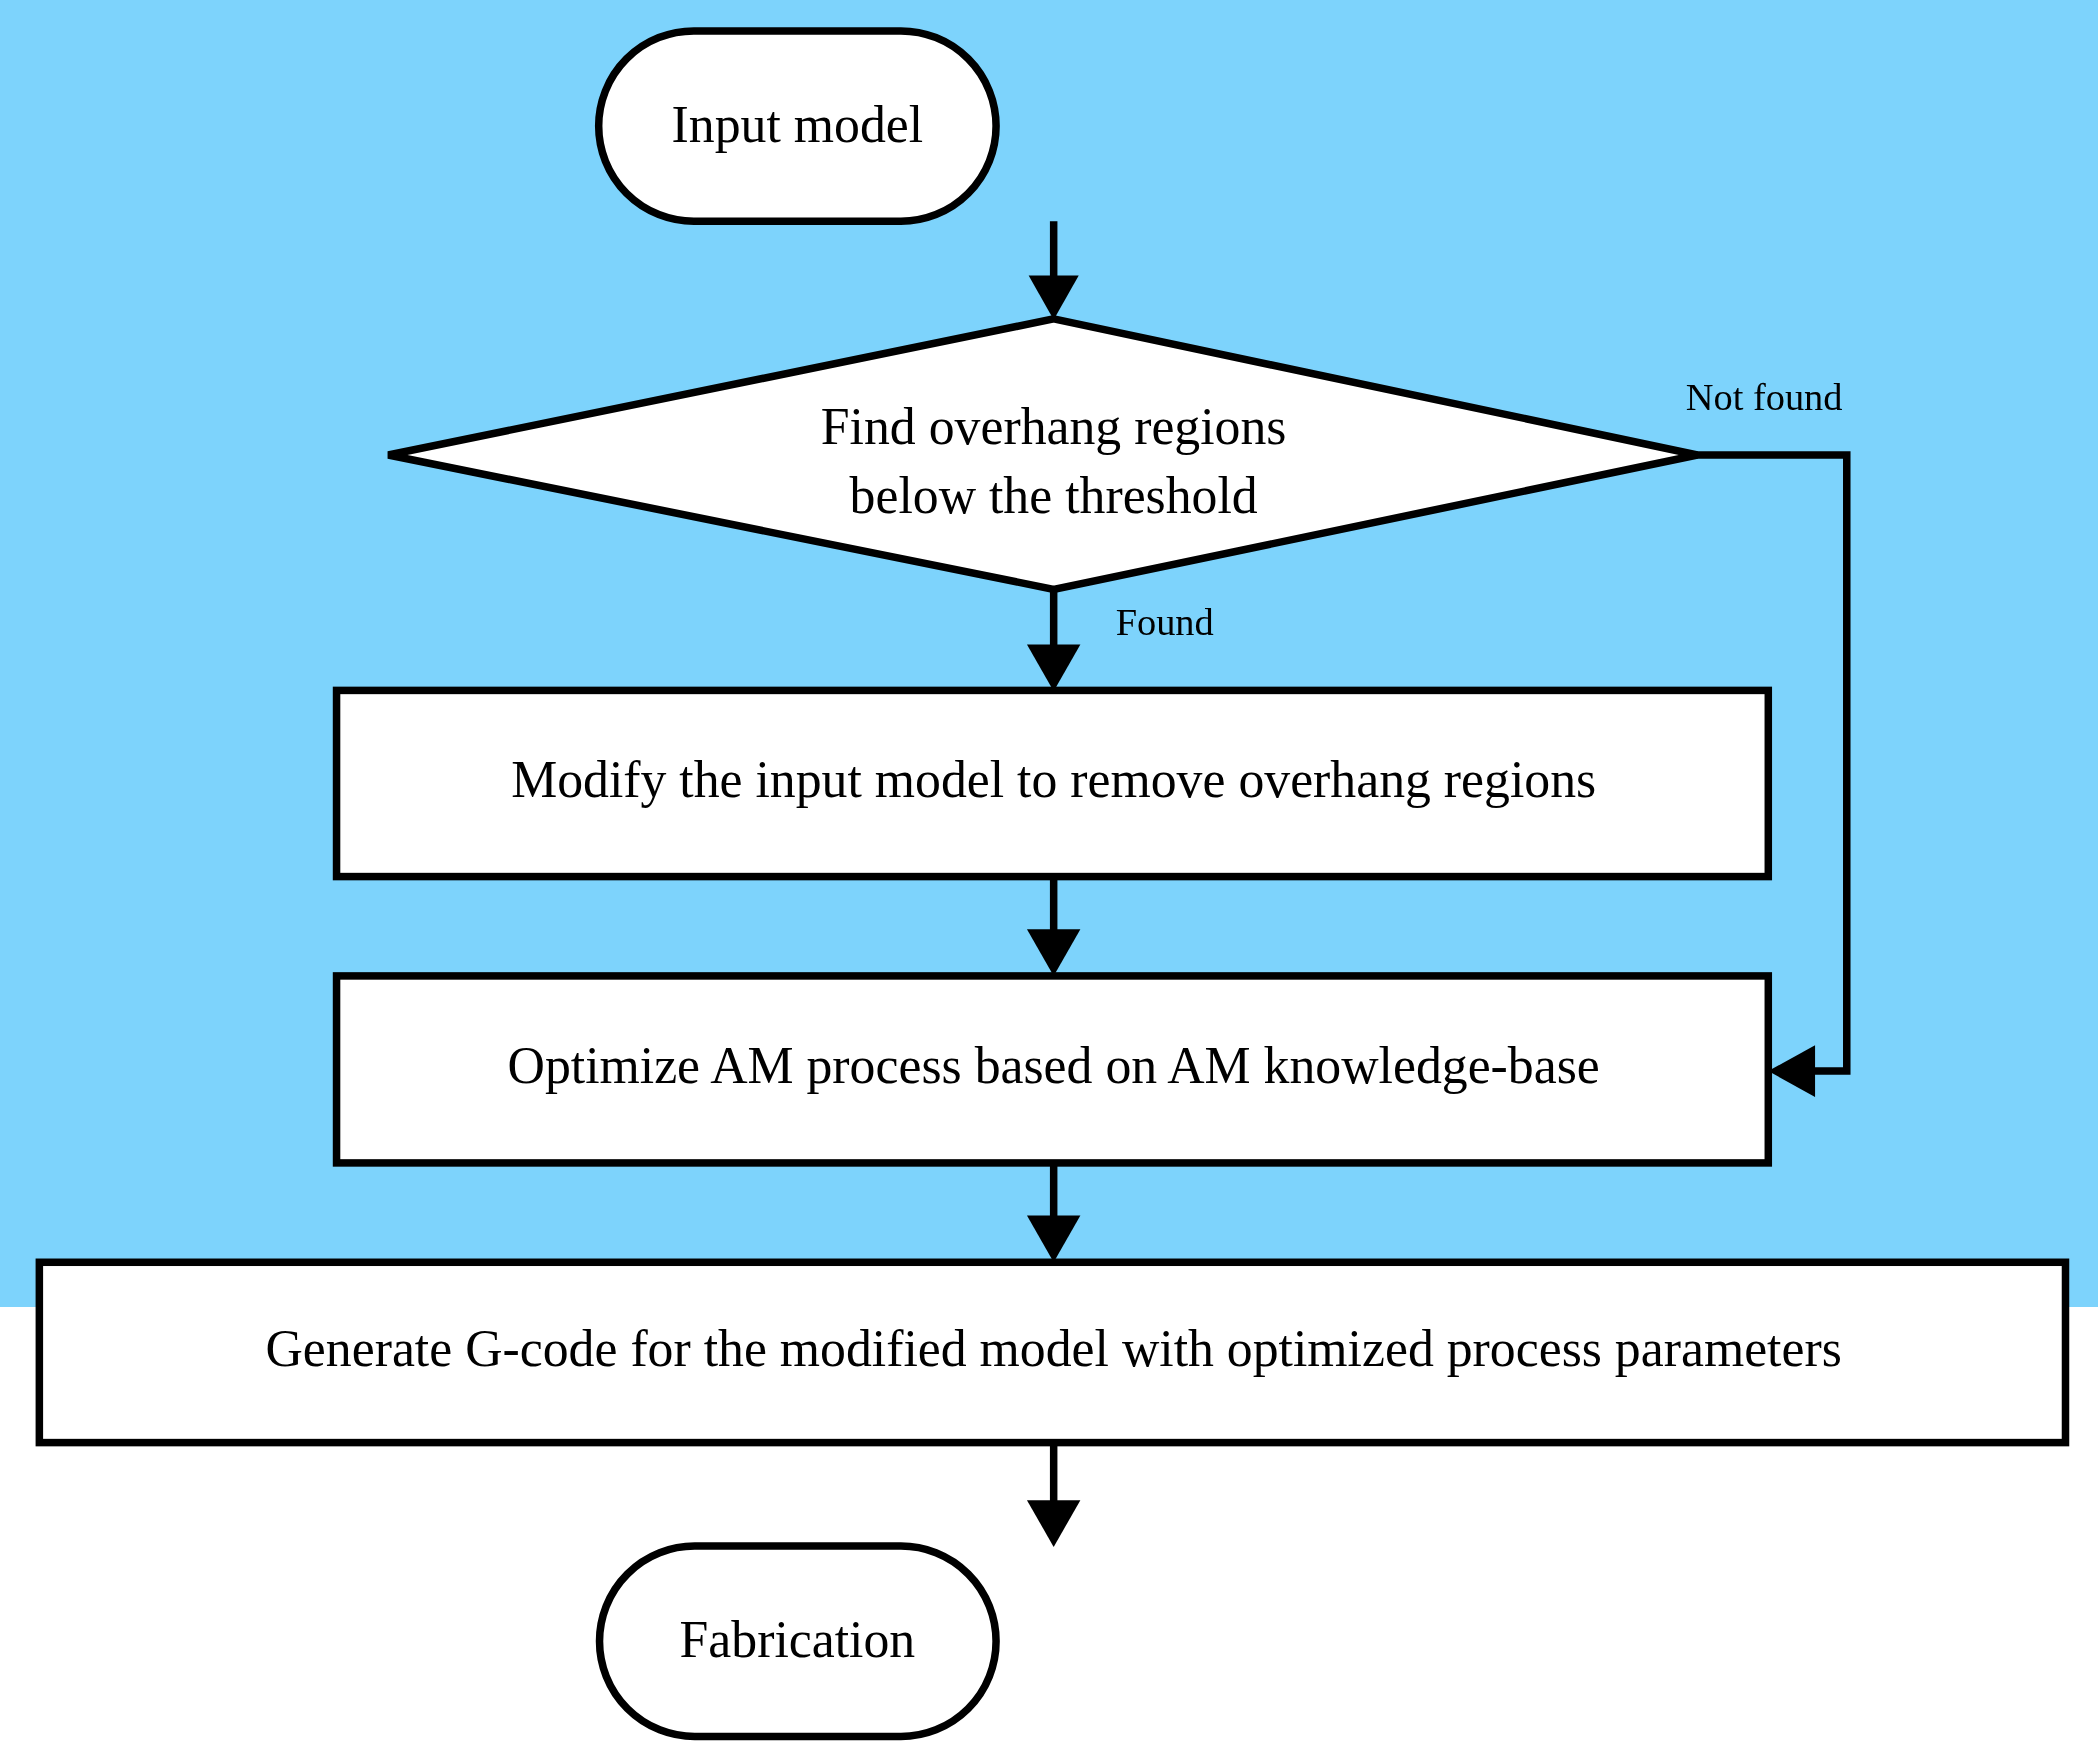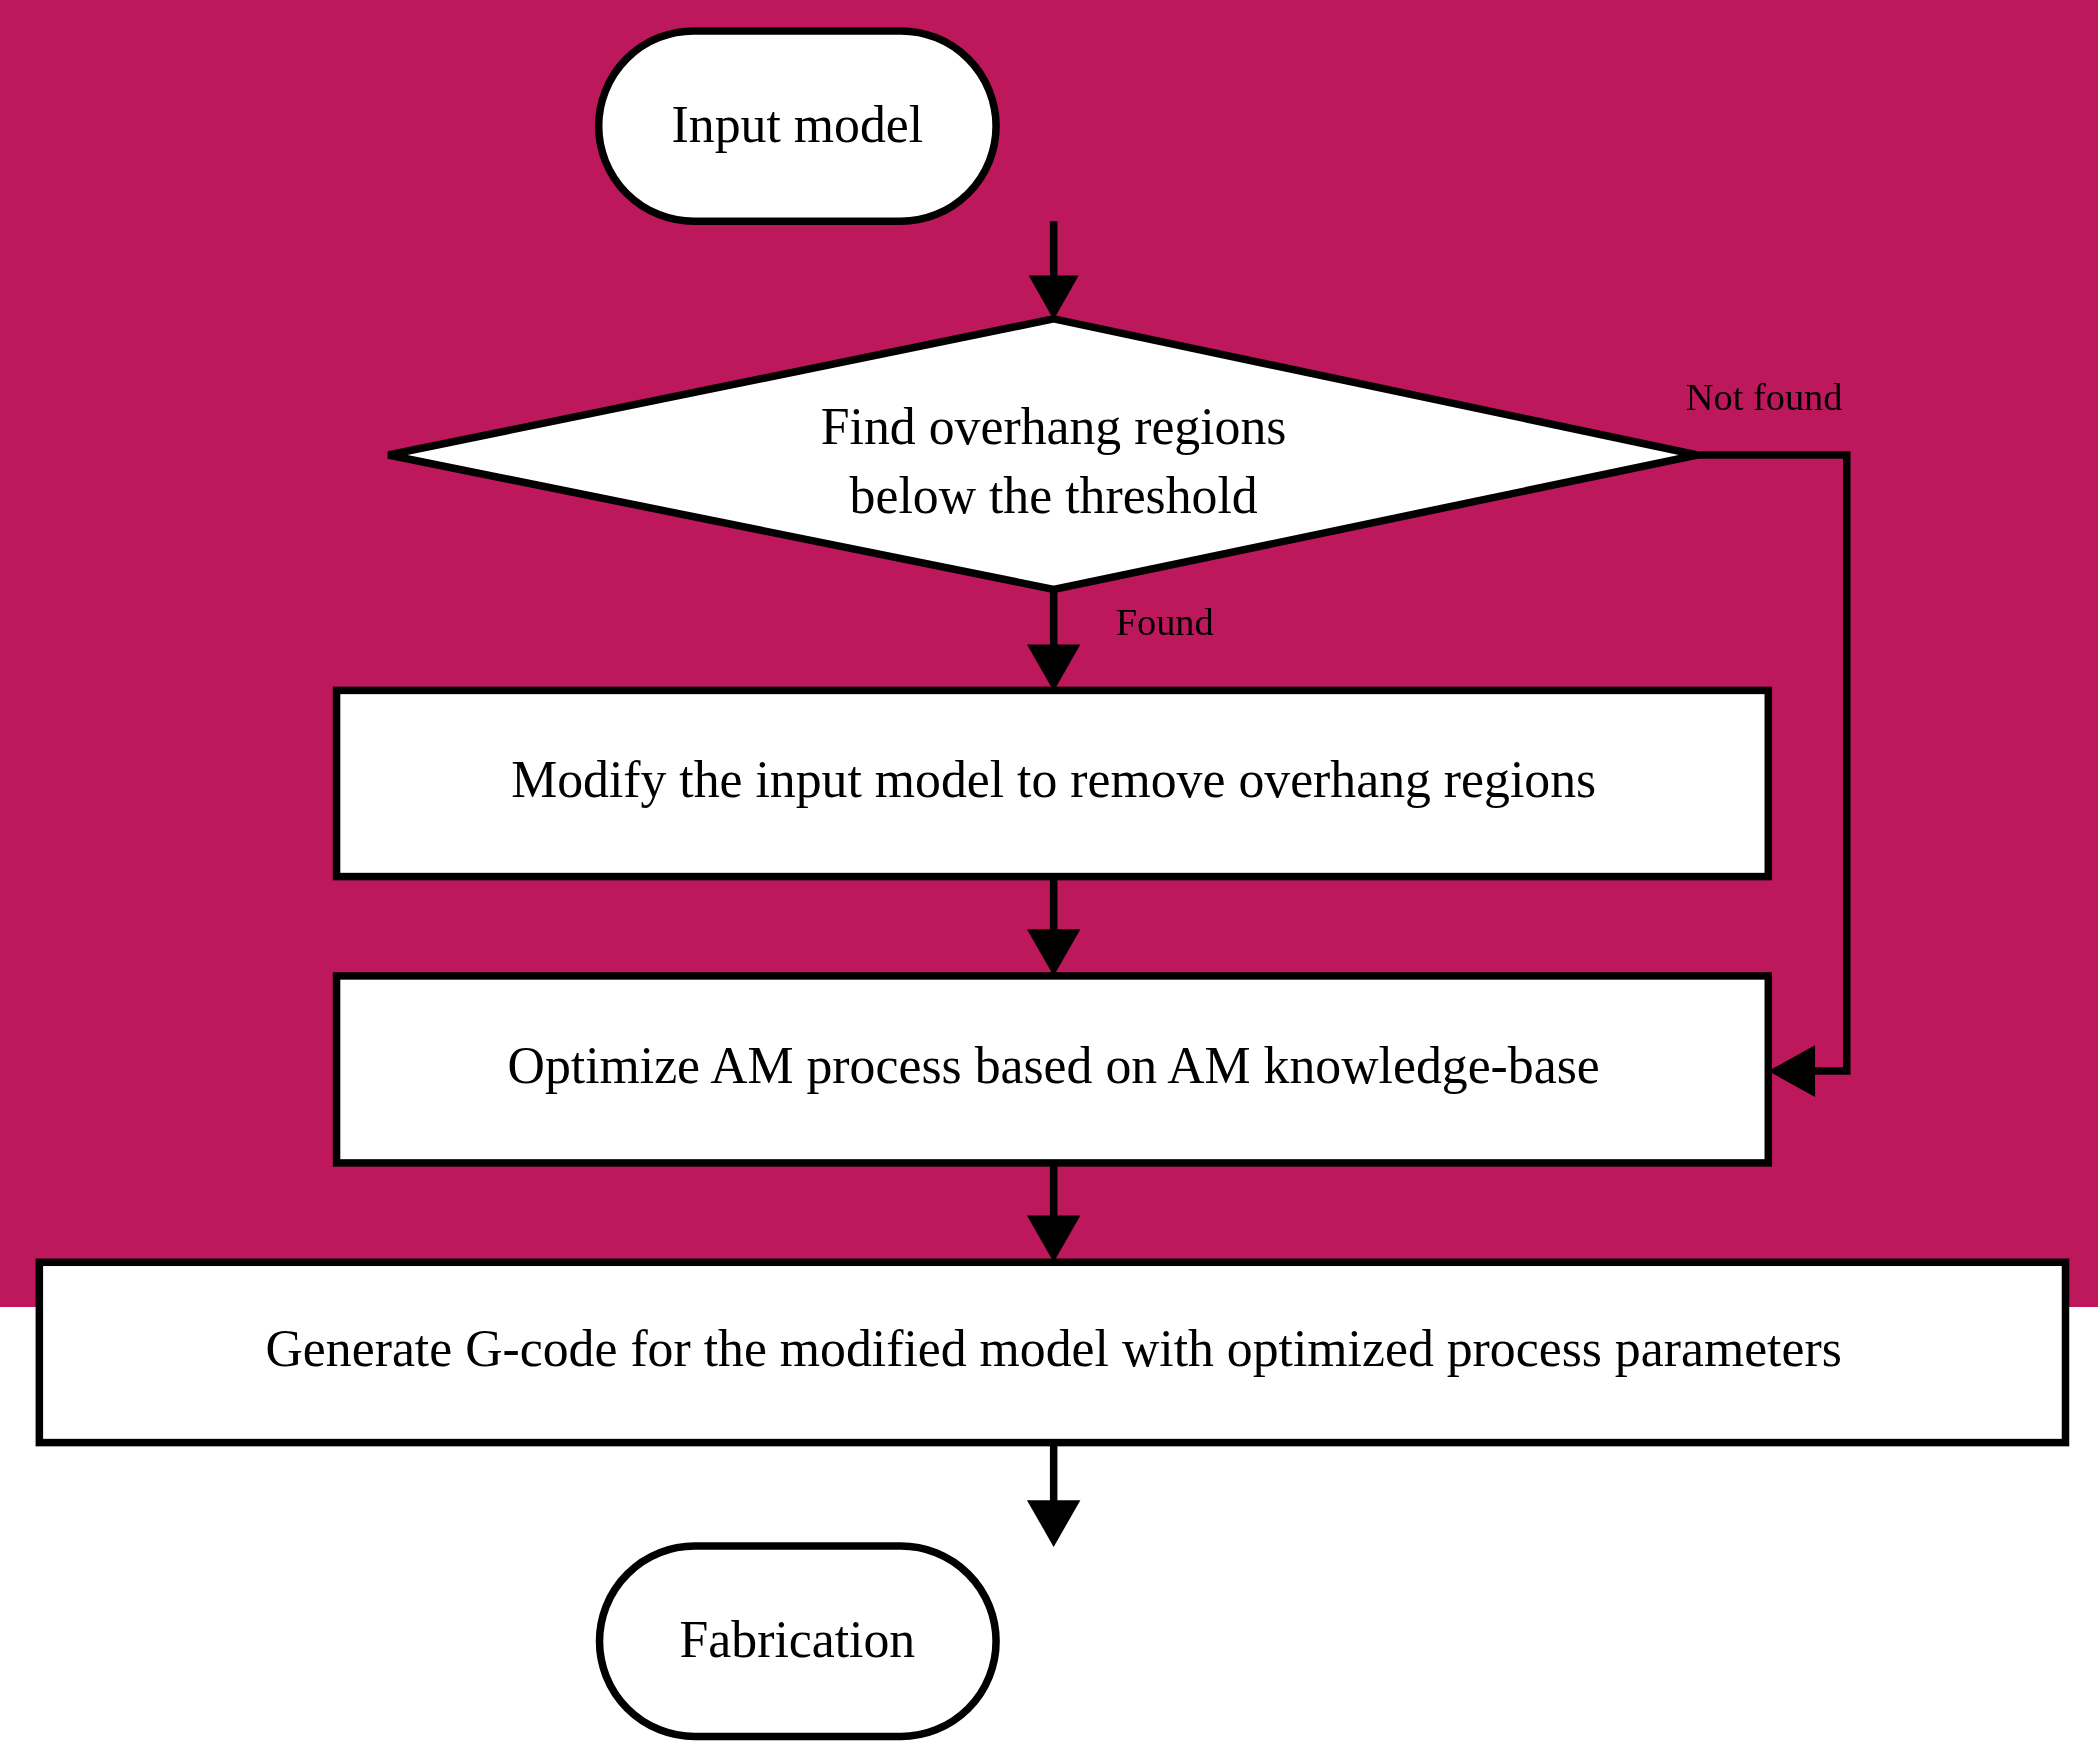--- a/index.html
+++ b/index.html
@@ -11,21 +11,21 @@
   body {
     width: 2099px;
     height: 1759px;
     overflow: hidden;
     font-family: "Liberation Serif", "DejaVu Serif", serif;
   }
   #flowchart-root {
     position: relative;
     width: 2099px;
     height: 1307px;
-    background: #be185d;
+    background: #7dd3fc;
   }
   svg.flow-svg {
     position: absolute;
     top: 0;
     left: 0;
     width: 2099px;
     height: 1759px;
     display: block;
   }
   .node-shape {

